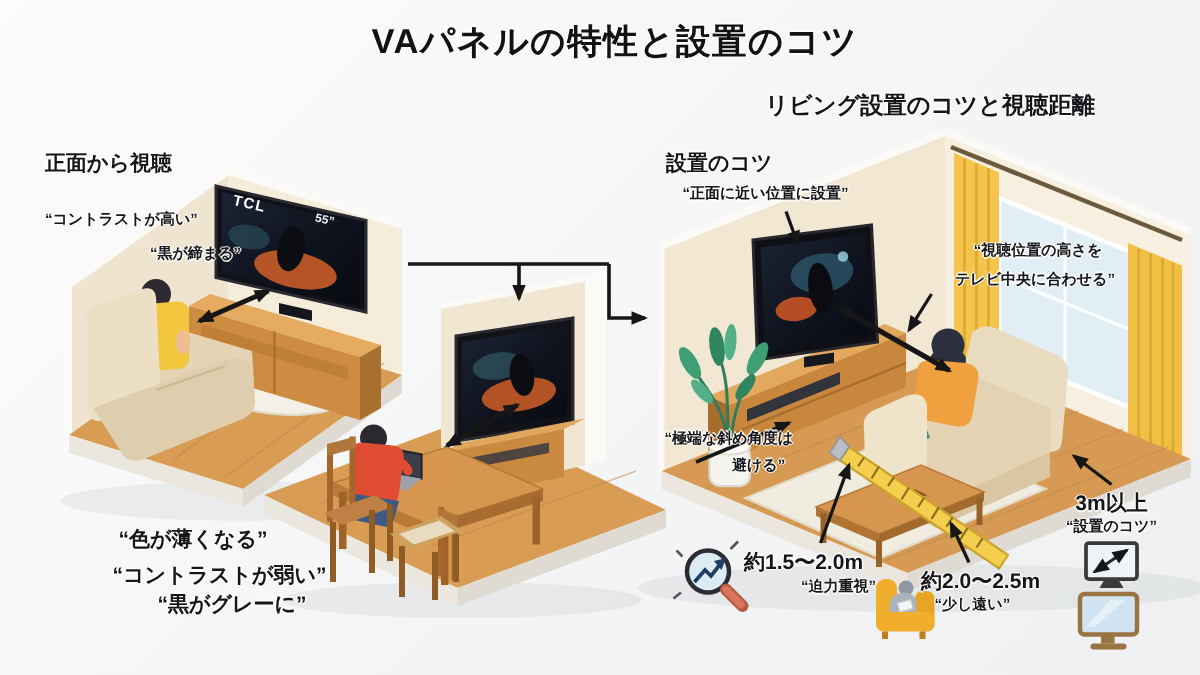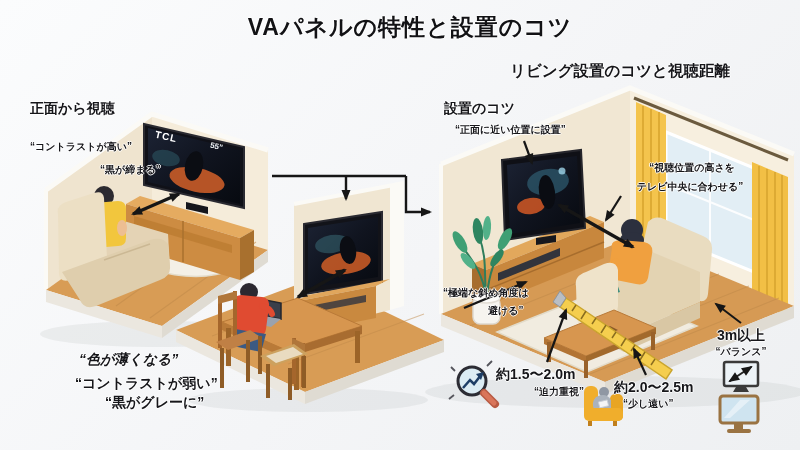--- a/index.html
+++ b/index.html
@@ -294,36 +294,36 @@
 
 <div class="lbl t-h t-ctr" style="left:488px;width:264px;top:62px;">リビング設置のコツと視聴距離</div>
 
 <div class="lbl t-sub" style="left:30px;top:100px;">正面から視聴</div>
 <div class="lbl t-q" style="left:30px;top:141px;">“コントラストが高い”</div>
 <div class="lbl t-q" style="left:52px;top:164px;margin-left:48px;">“黒が締まる”</div>
 
 <div class="lbl t-tv" style="left:155px;top:131px;">TCL</div>
 <div class="lbl t-tv2" style="left:210px;top:142px;">55”</div>
 
-<div class="lbl t-sub" style="left:79px;top:351px;font-style:italic;">“色が薄くなる”</div>
+<div class="lbl t-sub" style="left:79px;top:351px;">“色が薄くなる”</div>
 <div class="lbl t-sub" style="left:75px;top:375px;">“コントラストが弱い”</div>
 <div class="lbl t-sub" style="left:105px;top:394px;">“黒がグレーに”</div>
 
 <div class="lbl t-sub" style="left:444px;top:100px;">設置のコツ</div>
 <div class="lbl t-q" style="left:455px;top:124px;">“正面に近い位置に設置”</div>
 
 <div class="lbl t-q t-ctr" style="left:614px;width:156px;top:162px;">“視聴位置の高さを</div>
 <div class="lbl t-q" style="left:443px;top:287px;">“極端な斜め角度は</div>
 
 <div class="lbl t-q t-ctr" style="left:604px;width:172px;top:181px;">テレビ中央に合わせる”</div>
 <div class="lbl t-q" style="left:445px;top:305px;margin-left:43px;">避ける”</div>
 
 
 <div class="lbl t-sub" style="left:496px;top:366px;">約1.5〜2.0m</div>
 <div class="lbl t-q" style="left:534px;top:386px;">“迫力重視”</div>
 
 <div class="lbl t-sub" style="left:614px;top:379px;">約2.0〜2.5m</div>
 <div class="lbl t-q" style="left:623px;top:398px;">“少し遠い”</div>
 
 <div class="lbl t-sub t-ctr" style="left:705px;width:72px;top:327px;">3m以上</div>
-<div class="lbl t-q t-ctr" style="left:691px;width:100px;top:346px;">“バランス”</div>
+<div class="lbl t-q t-ctr" style="left:691px;width:100px;top:346px;">“設置のコツ”</div>
 
 </div>
 
 </body></html>

